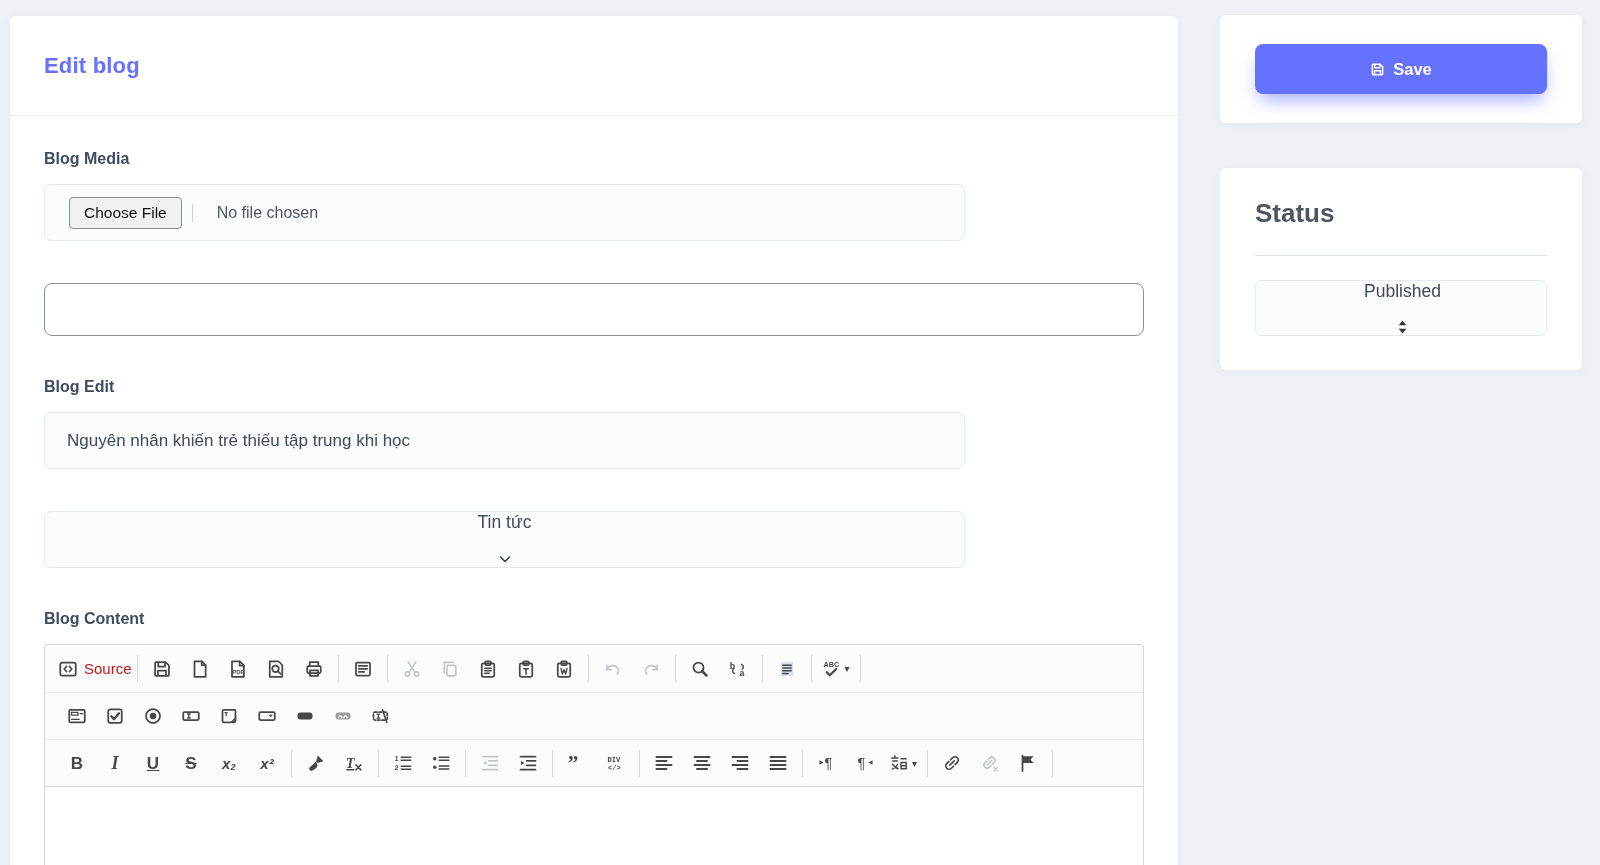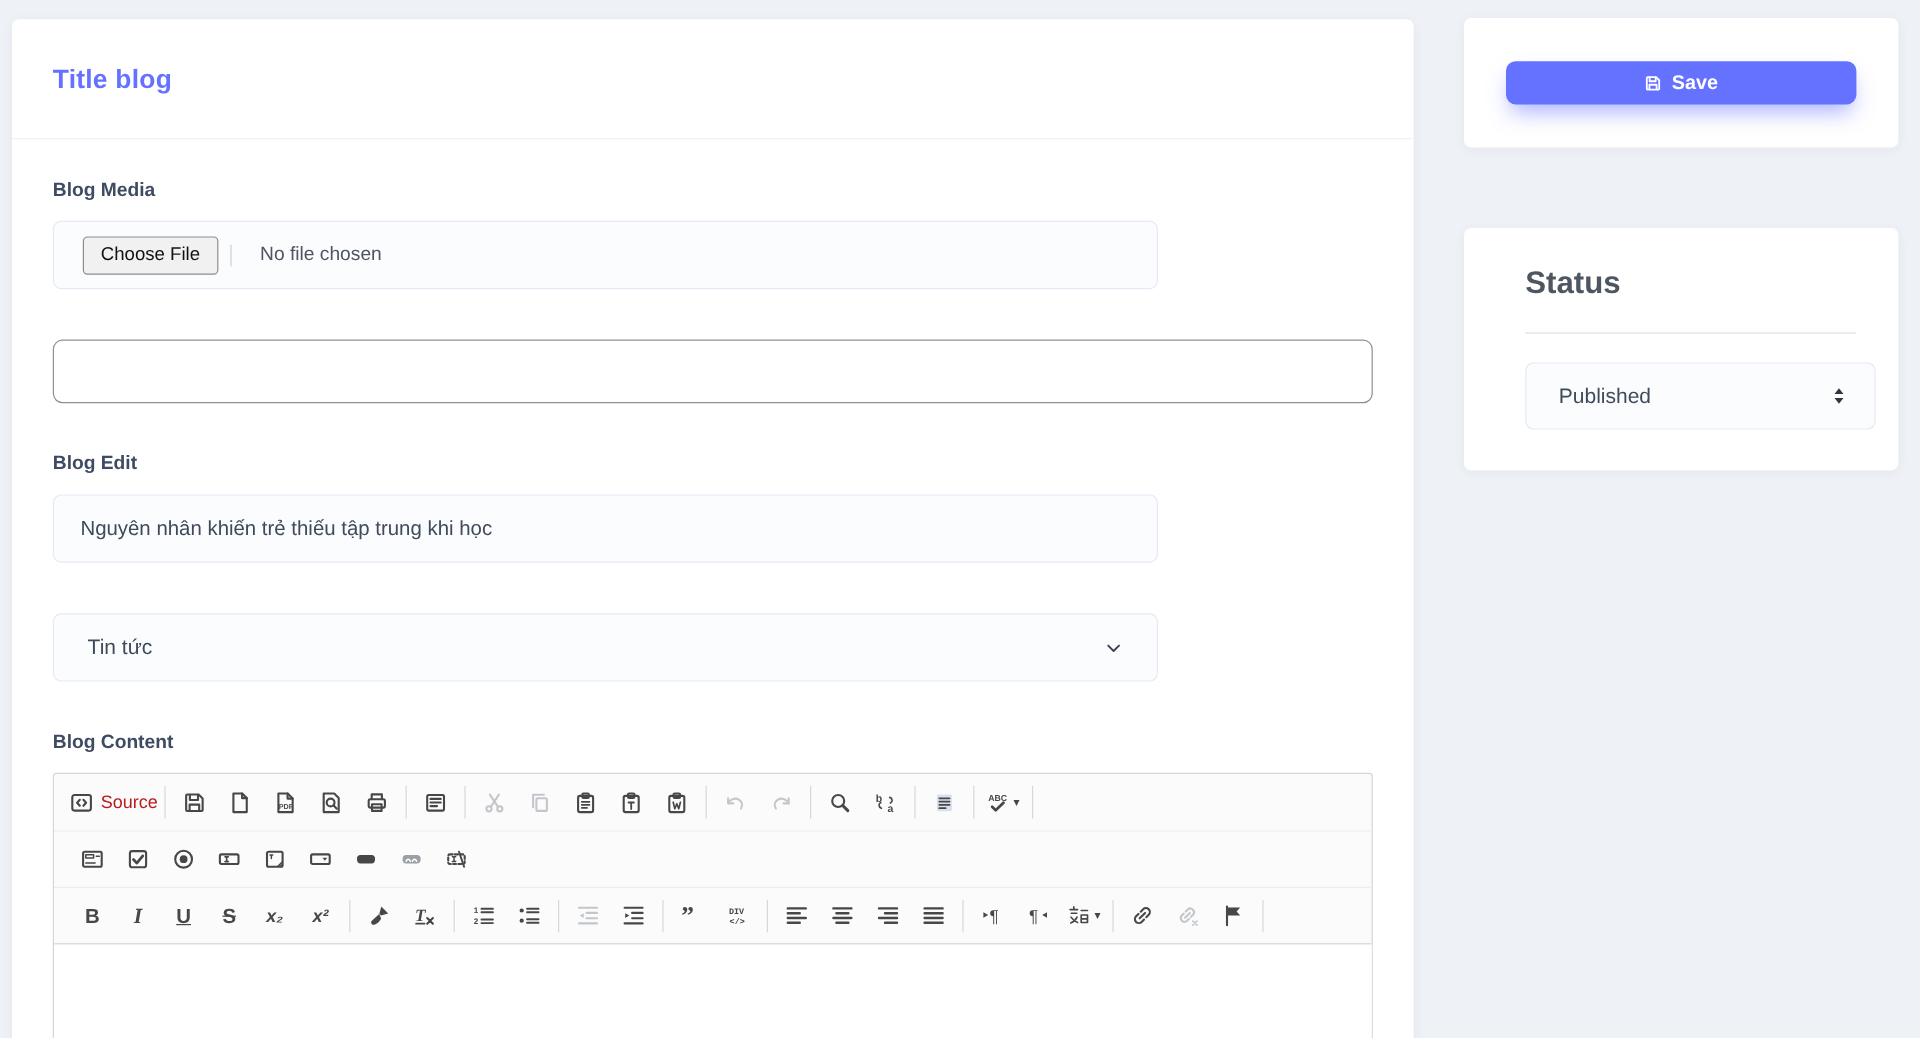--- a/index.html
+++ b/index.html
@@ -26,21 +26,21 @@
 
   .file-box { display:flex; align-items:center; padding:0 24px; }
   .choose-file-btn {
     height:32px; padding:0 14px; background:#f1f1f1; border:1px solid #8d8d8d; border-radius:4px;
     font-size:15.5px; color:#111; font-family:"Liberation Sans", sans-serif; cursor:pointer;
   }
   .file-status { margin-left:10px; padding-left:24px; border-left:1px solid #cfcfcf; font-size:16px; color:#4d5560; }
 
   .languages-input { width:1100px; height:53px; background:#ffffff; border:1px solid #8b9199; border-radius:8px; }
 
-  .select-box { display:flex; align-items:center; justify-content:space-between; padding:0 28px; cursor:pointer; }
+  .select-box { display:flex; align-items:center; justify-content:space-between; padding:0 28px; cursor:pointer;flex-direction:column; }
   .select-box .sel-text { font-size:17.5px; color:#3f4a5a; }
   .chevron-down { display:inline-flex; color:#3a4450; }
 
   
   .editor { width:1100px; border:1px solid #d3d6da; border-radius:3px; background:#fbfbfb; }
   .ck-row { display:flex; align-items:center; height:47px; padding-left:13px; }
   .ck-row + .ck-row { border-top:1px solid #ededed; }
   .ck-btn { display:inline-flex; align-items:center; justify-content:center; min-width:38px; height:36px;
             color:#474747; cursor:pointer; border-radius:3px; }
   .ck-btn.disabled { color:#c3c7cc; cursor:default; }
@@ -54,41 +54,41 @@
   .tg.it { font-family:"Liberation Serif", serif; font-style:italic; font-size:18px; }
   .tg.un { text-decoration:underline; }
   .tg.st { text-decoration:line-through; }
   .tg.small { font-size:15px;font-style:italic; }
   .editor-content { height:260px; background:#ffffff; border-top:1px solid #d3d6da; }
 
   
   .right-col { position:absolute; left:1220px; top:15px; width:362px; }
   .save-card { height:108px; display:flex; align-items:center; justify-content:center; }
   .save-btn {
-    width:292px; height:36px; border:none; border-radius:8px; background:#6571ff; color:#ffffff;
+    width:292px; height:50px; border:none; border-radius:8px; background:#6571ff; color:#ffffff;
     font-size:16.5px; font-weight:bold; font-family:"Liberation Sans", sans-serif; cursor:pointer;
     display:flex; align-items:center; justify-content:center; gap:8px;
     box-shadow:0 10px 18px -4px rgba(101,113,255,.55);
   }
   .save-btn svg { width:15px; height:15px; stroke:#ffffff; fill:none; stroke-width:1.6;
                   stroke-linecap:round; stroke-linejoin:round; }
-  .status-card { margin-top:67px; padding:30px 35px 34px 51px; }
+  .status-card { margin-top:45px; padding:30px 35px 34px 35px; }
   .status-title { font-size:26px; font-weight:bold; color:#4d5661; }
   .status-divider { border:none; border-top:1px solid #dcе0e8; border-top:1px solid #dce0e8; margin:26px 0 24px 0; }
   .status-select { width:292px; height:56px; padding:0 24px 0 27px; }
   .updown-icon { display:inline-flex; }
 </style>
 </head>
 <body>
 
 <div class="page">
 
   <div class="card main-card">
     <div class="card-header">
-      <span class="page-title">Title blog</span>
+      <span class="page-title">Edit blog</span>
     </div>
     <div class="card-body">
 
       <div class="form-group">
         <label class="form-label">Blog Media</label>
         <div class="file-box">
           <button class="choose-file-btn">Choose File</button>
           <span class="file-status">No file chosen</span>
         </div>
       </div>

